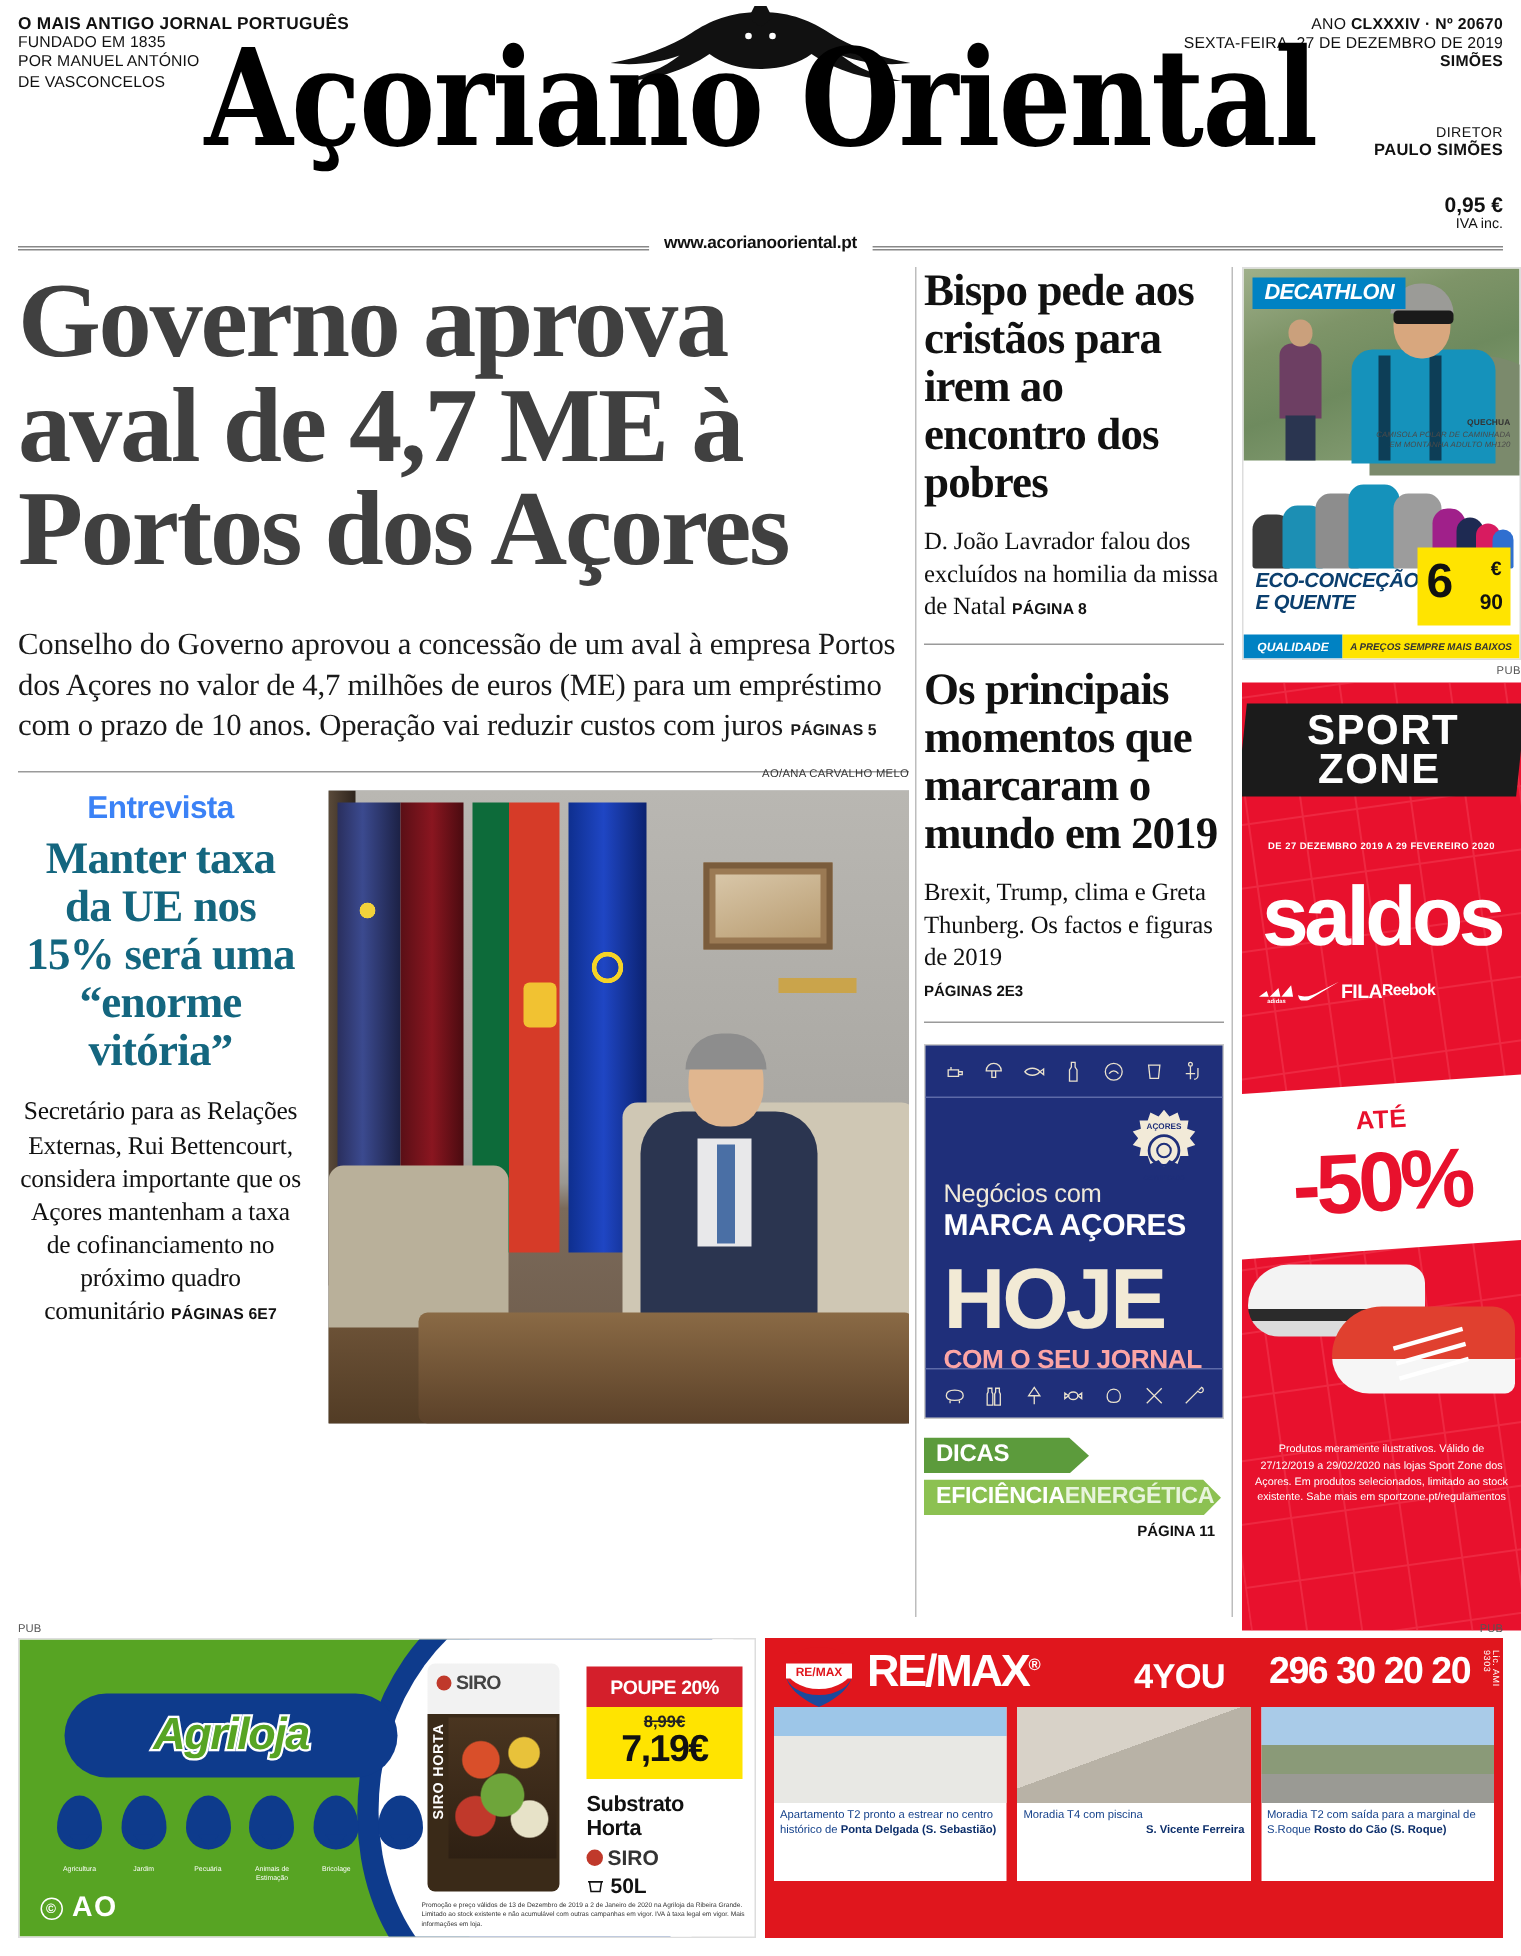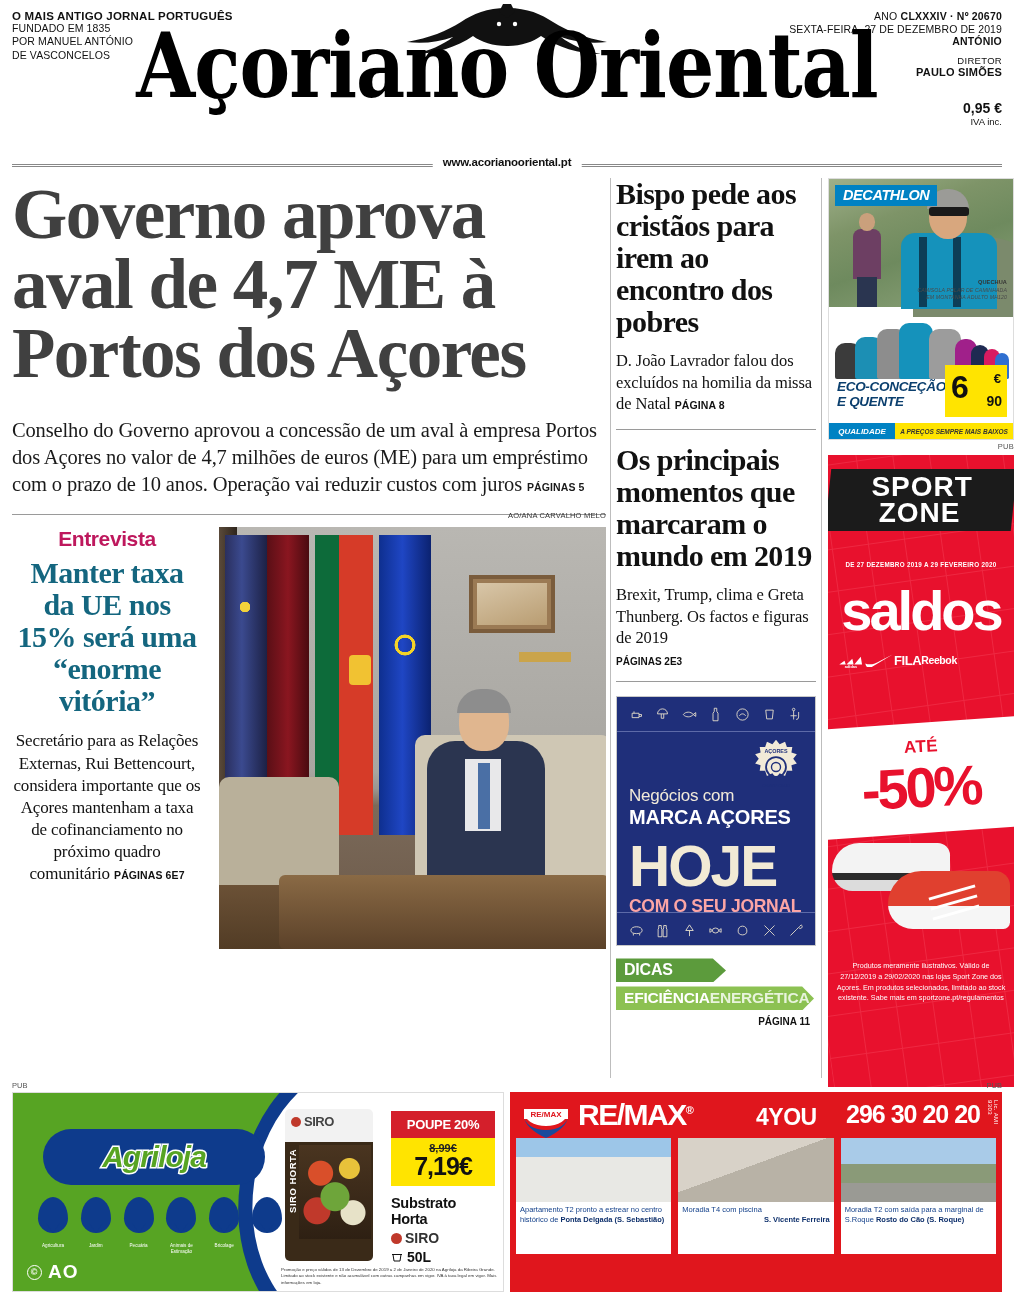--- a/index.html
+++ b/index.html
@@ -16,21 +16,21 @@
   
   .masthead { position:relative; height:152px; padding:8px 12px 0 12px; }
   .mh-left { position:absolute; left:12px; top:10px; width:260px; }
   .mh-left .l1 { font-size:11.5px; font-weight:bold; letter-spacing:.2px; color:#111; }
   .mh-left .l2 { font-size:10.5px; color:#111; line-height:1.28; letter-spacing:.1px; }
   .mh-right { position:absolute; right:12px; top:10px; text-align:right; width:260px; }
   .mh-right .r1 { font-size:10.5px; letter-spacing:.2px; }
   .mh-right .r1 b { font-weight:bold; }
   .mh-right .r2 { font-size:10.5px; letter-spacing:.1px; margin-top:1px; }
   .mh-right .r3 { font-size:10.5px; font-weight:bold; letter-spacing:.2px; }
-  .mh-right .r4 { font-size:9.5px; margin-top:8px; letter-spacing:.3px; }
+  .mh-right .r4 { font-size:9.5px; margin-top:36px; letter-spacing:.3px; }
   .mh-right .r5 { font-size:11px; font-weight:bold; letter-spacing:.2px; }
   .mh-right .r6 { font-size:14px; font-weight:bold; margin-top:22px; }
   .mh-right .r7 { font-size:9.5px; }
 
   .nameplate {
     position:absolute; left:0; right:0; top:28px;
     text-align:center;
     font-family:"DejaVu Serif", serif;
     font-size:76px;
     font-weight:bold;
@@ -74,21 +74,21 @@
     margin-top:28px;
     letter-spacing:-.15px;
   }
   .pageref { font-family:"Liberation Sans", sans-serif; font-size:10.5px; font-weight:bold; letter-spacing:.1px; }
 
   .hr-thin { height:1px; background:#9a9a9a; margin:16px 0 0 0; }
 
   
   .ent-wrap { position:relative; margin-top:12px; height:440px;text-align:center; }
   .ent-col { position:absolute; left:0; top:0; width:190px; }
-  .ent-kicker { font-family:"Liberation Sans", sans-serif; font-size:21px; font-weight:bold; color:#be185d; letter-spacing:-.4px; }
+  .ent-kicker { font-family:"Liberation Sans", sans-serif; font-size:21px; font-weight:bold; color:#3b82f6; letter-spacing:-.4px; }
   .ent-head {
     font-family:"Liberation Serif", serif; font-weight:bold;
     font-size:30px; line-height:1.06; color:#14667f; margin-top:6px; letter-spacing:-.5px;
   }
   .ent-body { font-family:"Liberation Serif", serif; font-size:17px; line-height:1.3; margin-top:14px; letter-spacing:-.15px; }
 
   .photo-credit { position:absolute; right:0; top:-16px; font-size:7.5px; letter-spacing:.2px; color:#333; }
   .photo { position:absolute; left:207px; top:0; width:387px; height:422px; overflow:hidden; background:#8d8d87; }
 
   
@@ -270,21 +270,21 @@
       <circle cx="122" cy="22" r="2.2" fill="#fff"></circle>
       <circle cx="138" cy="22" r="2.2" fill="#fff"></circle>
     </svg>
 
     <div class="mh-right">
       <div class="r1">
         <span>ANO</span>
         <b>CLXXXIV · Nº 20670</b>
       </div>
       <div class="r2">SEXTA-FEIRA, 27 DE DEZEMBRO DE 2019</div>
-      <div class="r3">ANTÓNIO</div>
+      <div class="r3">SIMÕES</div>
       <div class="r4">DIRETOR</div>
       <div class="r5">PAULO SIMÕES</div>
       <div class="r6">0,95 €</div>
       <div class="r7">IVA inc.</div>
     </div>
 
     <div class="nameplate">
       <span class="np-inner">Açoriano Oriental</span>
     </div>
   </div>

